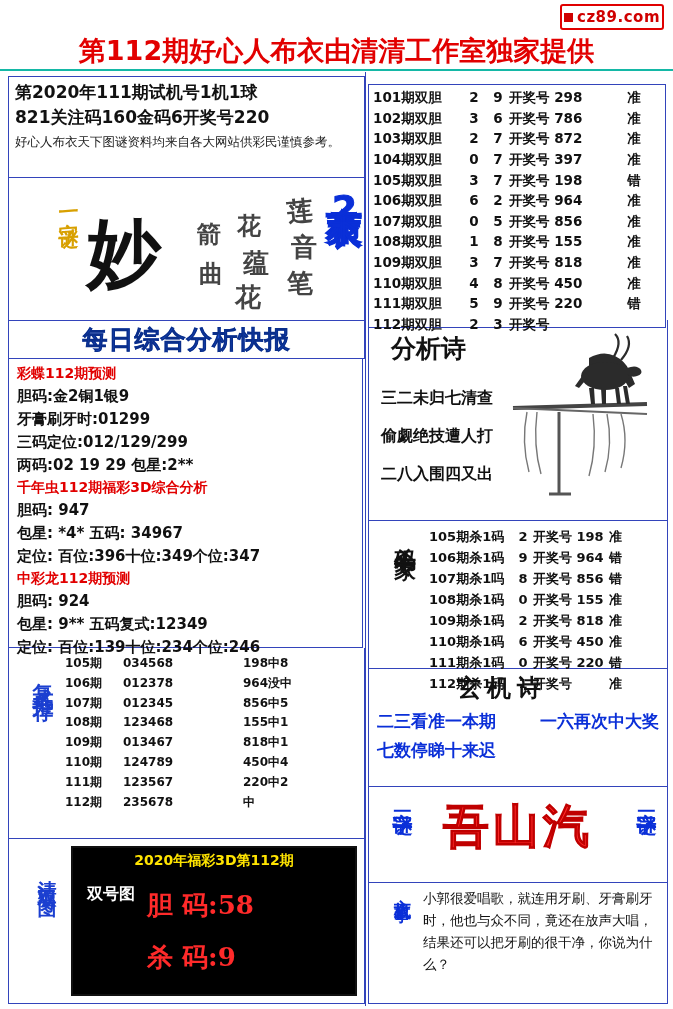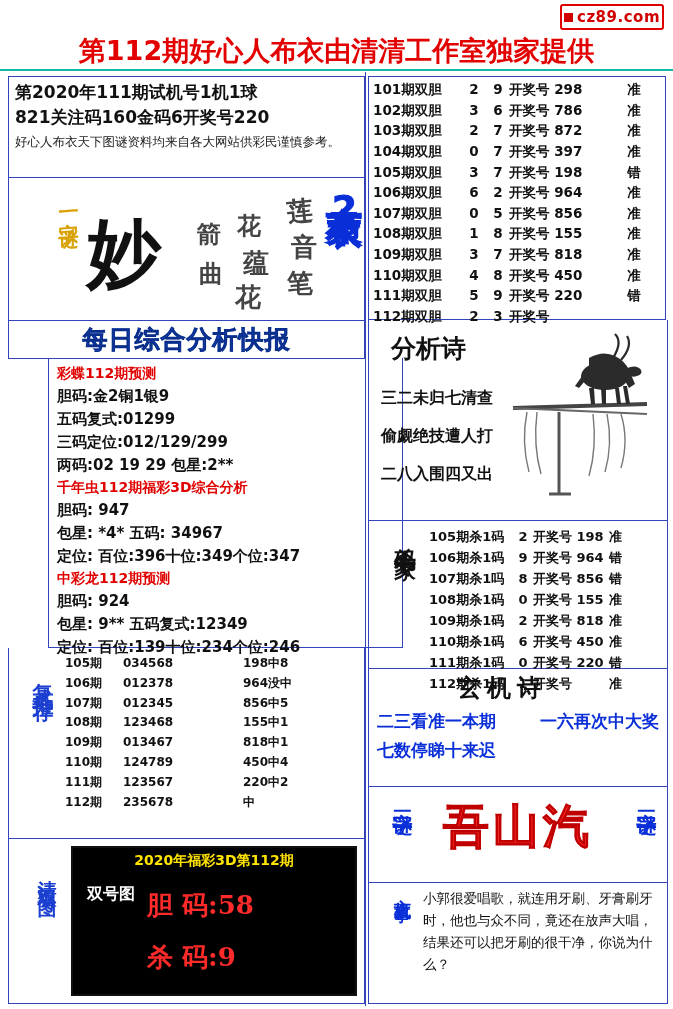--- a/index.html
+++ b/index.html
@@ -73,21 +73,21 @@
     display:flex;align-items:center;justify-content:center;
   }
   .kuaibao span{
     font-size:25px;font-weight:bold;
     color:#1b4fcf;
     -webkit-text-stroke:0.6px #0a2e8a;
     letter-spacing:1px;
   }
 
   
-  .anabox{position:absolute;left:8px;top:358px;width:355px;height:290px;border:1px solid #3344bb;border-top:none;padding:4px 8px;box-sizing:border-box;margin-left:40px;}
+  .anabox{position:absolute;left:8px;top:358px;width:355px;height:290px;border:1px solid #3344bb;border-top:none;padding:4px 8px;box-sizing:border-box;}
   .anabox .red{color:#e10000;font-weight:bold;font-size:14px;margin:3px 0 2px 0;}
   .anabox .line{color:#111;font-size:15px;font-weight:bold;margin:4px 0;}
 
   
   .fushi{position:absolute;left:8px;top:648px;width:355px;height:190px;border:1px solid #3344bb;border-top:none;}
   .fushi-label{
     position:absolute;left:4px;top:18px;width:44px;
     font-size:21px;font-weight:bold;color:#1b3fd0;
     writing-mode:vertical-rl;text-orientation:upright;letter-spacing:6px;
   }
@@ -119,21 +119,21 @@
 
   
   .buyi{
     position:absolute;left:312px;top:80px;width:56px;height:250px;
     font-size:36px;font-weight:bold;color:#0a2fd8;
     writing-mode:vertical-rl;text-orientation:upright;
     letter-spacing:2px;
     -webkit-text-stroke:1px #0a2fd8;
     text-align:center;
   }
-  .rbox1{position:absolute;left:368px;top:76px;width:298px;height:244px;border:1px solid #3344bb;padding:2px 0 0 0;box-sizing:border-box;}
+  .rbox1{position:absolute;left:368px;top:84px;width:298px;height:244px;border:1px solid #3344bb;padding:2px 0 0 0;box-sizing:border-box;}
   .rrow{display:flex;font-size:13.5px;color:#111;line-height:1.53;padding:0 4px;font-weight:bold;}
   .rrow .a{width:88px;}
   .rrow .b{width:26px;text-align:center;}
   .rrow .c{width:22px;text-align:center;}
   .rrow .d{width:108px;}
   .rrow .e{width:34px;text-align:center;}
 
   
   .fenxishi{position:absolute;left:368px;top:320px;width:298px;height:200px;border:1px solid #3344bb;border-top:none;}
   .fx-title{position:absolute;left:22px;top:12px;font-size:25px;font-weight:bold;color:#111;font-family:"DejaVu Serif","Liberation Serif",serif;text-align:right;}
@@ -219,21 +219,21 @@
     </div>
   </div>
 
   <div class="kuaibao">
     <span>每日综合分析快报</span>
   </div>
 
   <div class="anabox">
     <div class="red">彩蝶112期预测</div>
     <div class="line">胆码:金2铜1银9</div>
-    <div class="line">五码复式:01299</div>
+    <div class="line">牙膏刷牙时:01299</div>
     <div class="line">三码定位:012/129/299</div>
     <div class="line">两码:02 19 29 包星:2**</div>
     <div class="red">千年虫112期福彩3D综合分析</div>
     <div class="line">胆码: 947</div>
     <div class="line">包星: *4* 五码: 34967</div>
     <div class="line">定位: 百位:396十位:349个位:347</div>
     <div class="red">中彩龙112期预测</div>
     <div class="line">胆码: 924</div>
     <div class="line">包星: 9** 五码复式:12349</div>
     <div class="line">定位: 百位:139十位:234个位:246</div>

